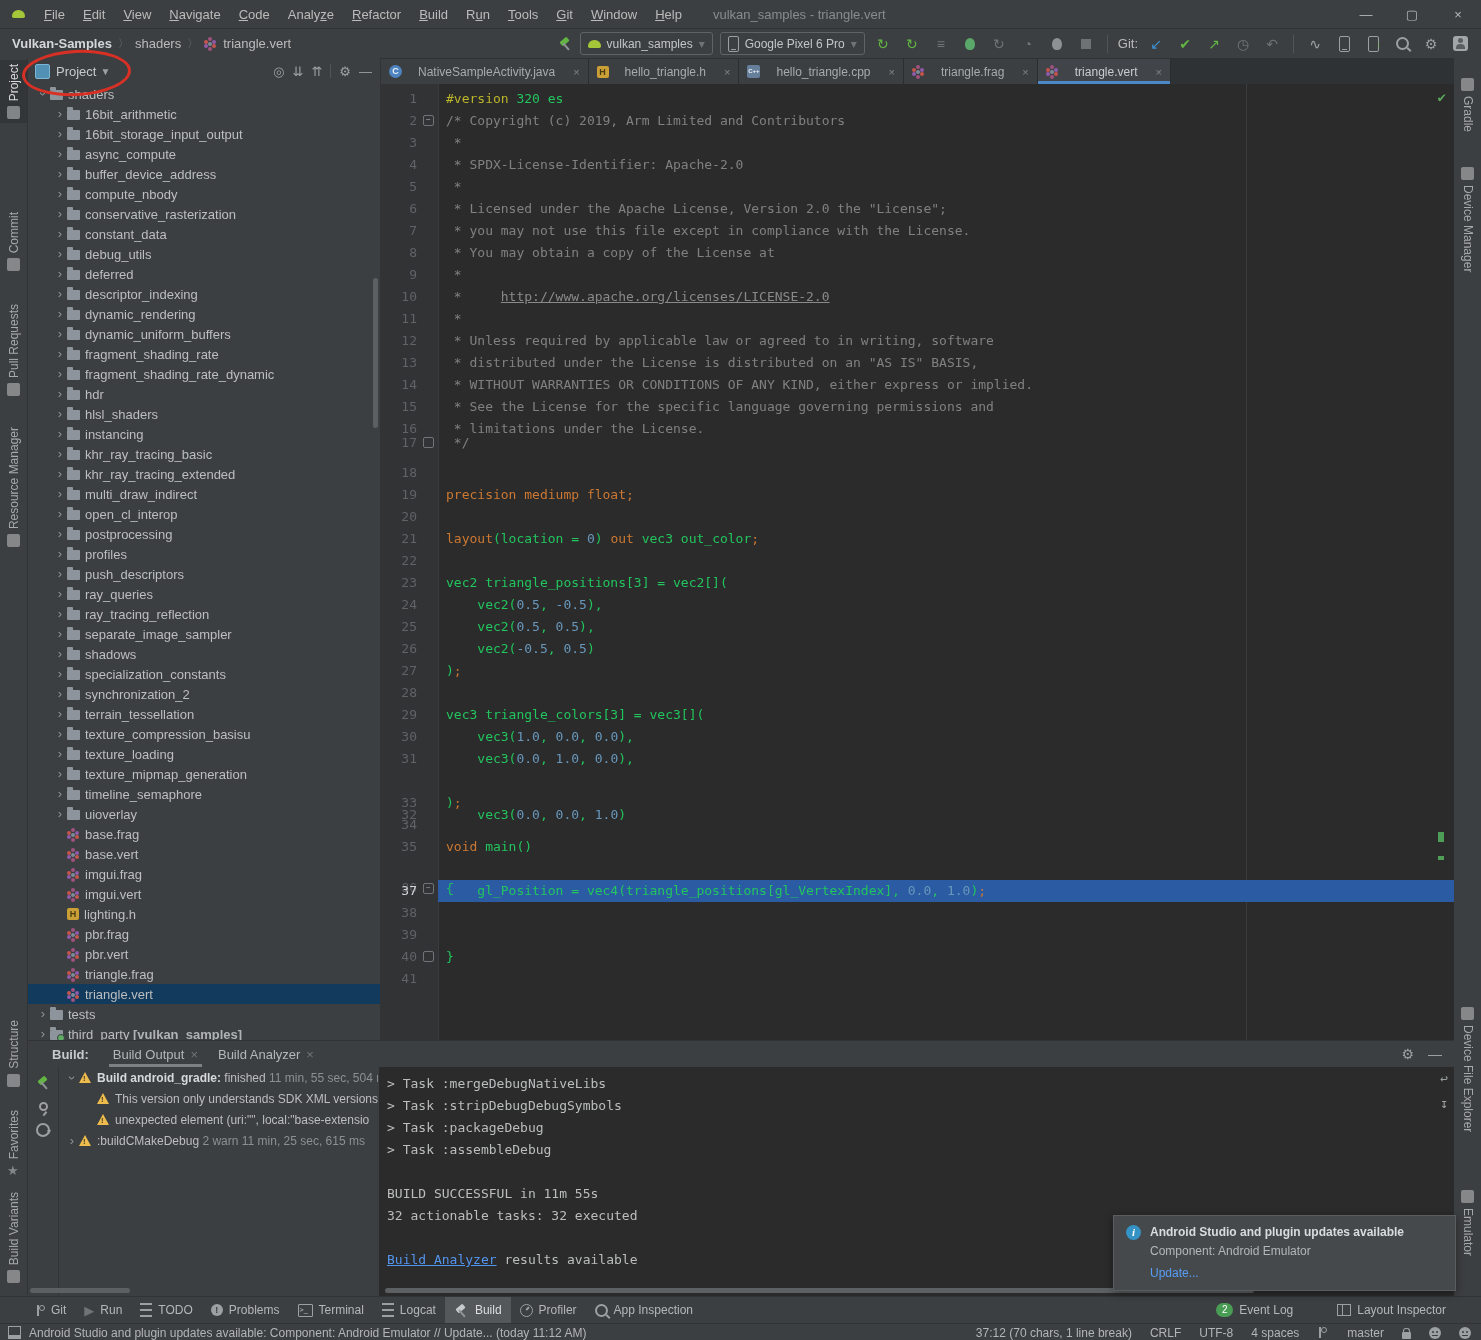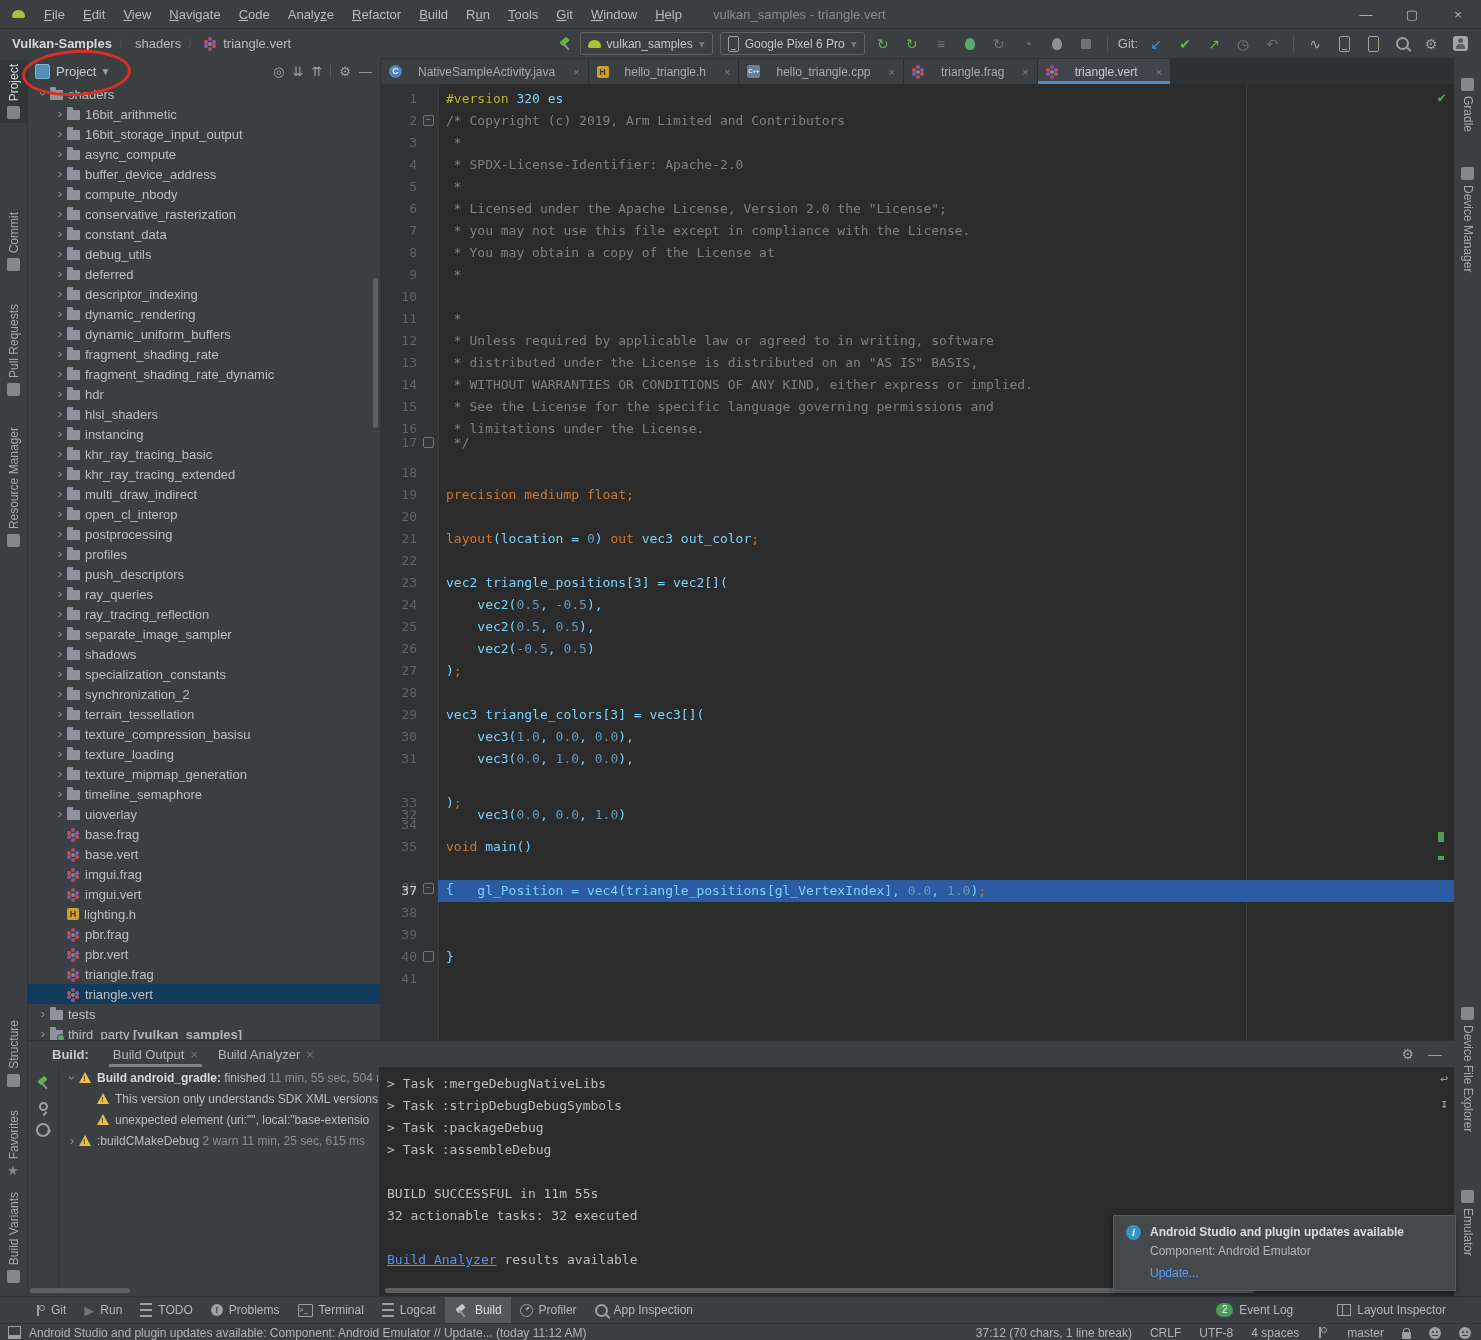--- a/index.html
+++ b/index.html
@@ -60,21 +60,21 @@
   .tab .x{color:#7f8486;font-size:11px;margin-left:2px;}
   #code-area{position:absolute;left:0;top:26px;right:0;bottom:0;overflow:hidden;font-family:"DejaVu Sans Mono",monospace;font-size:13px;}
   #gutter-bg{position:absolute;left:0;top:0;bottom:0;width:57px;background:#313335;border-right:1px solid #3a3d3f;}
   #margin-guide{position:absolute;left:865px;top:0;bottom:0;width:1px;background:#393d3f;}
   .code-row{position:absolute;left:0;right:0;height:22px;line-height:22px;white-space:pre;}
   .code-row .hlbar{position:absolute;left:57px;right:0;top:0;bottom:0;background:#2b5ba3;}
   .ln{position:absolute;left:0;width:36px;text-align:right;color:#606366;z-index:2;}
   .ln.cur{color:#d3d5d6;}
   .foldm{position:absolute;left:42px;top:5px;width:9px;height:9px;border:1px solid #707476;border-radius:2px;color:#9da0a2;font-size:8px;line-height:8px;text-align:center;z-index:2;background:#313335;}
   .ct{position:absolute;left:65px;z-index:2;}
-  .tk-p{color:#7dd3fc;margin-top:16px;} .tk-k{color:#cc7832;} .tk-num{color:#6897bb;}
+  .tk-p{color:#22c55e;margin-top:16px;} .tk-k{color:#cc7832;} .tk-num{color:#6897bb;}
   .tk-c{color:#808080;} .tk-pre{color:#bbb529;} .tk-u{color:#8a8a8a;text-decoration:underline;}
   #insp-ok{position:absolute;right:8px;top:5px;color:#5ca75c;font-size:14px;z-index:3;}
   .stripe-mark{position:absolute;right:10px;background:#4f9e57;z-index:3;}
 
   
   #build-panel{position:absolute;left:28px;top:1040px;width:1426px;height:255px;background:#3c3f41;border-top:1px solid #313335;}
   #build-header{position:absolute;left:0;top:0;right:0;height:26px;display:flex;align-items:center;font-size:13px;}
   .bp-tab{display:flex;align-items:center;gap:6px;height:26px;padding:0 10px;color:#b4b7b9;position:relative;}
   .bp-tab.active::after{content:"";position:absolute;left:6px;right:6px;bottom:0;height:3px;background:#7d8184;}
   #build-hdr-icons{position:absolute;right:12px;display:flex;gap:14px;color:#9da0a2;font-size:14px;}
@@ -599,21 +599,21 @@
       <div id="code-rows">
           <div class="code-row" style="top: 4px;"><span class="ln">1</span><span class="ct"><span class="tk-pre">#version</span><span class="tk-p"> 320 es</span></span></div>
           <div class="code-row" style="top: 26px;"><span class="ln">2</span><span class="foldm">−</span><span class="ct"><span class="tk-c">/* Copyright (c) 2019, Arm Limited and Contributors</span></span></div>
           <div class="code-row" style="top: 48px;"><span class="ln">3</span><span class="ct"><span class="tk-c"> *</span></span></div>
           <div class="code-row" style="top: 70px;"><span class="ln">4</span><span class="ct"><span class="tk-c"> * SPDX-License-Identifier: Apache-2.0</span></span></div>
           <div class="code-row" style="top: 92px;"><span class="ln">5</span><span class="ct"><span class="tk-c"> *</span></span></div>
           <div class="code-row" style="top: 114px;"><span class="ln">6</span><span class="ct"><span class="tk-c"> * Licensed under the Apache License, Version 2.0 the "License";</span></span></div>
           <div class="code-row" style="top: 136px;"><span class="ln">7</span><span class="ct"><span class="tk-c"> * you may not use this file except in compliance with the License.</span></span></div>
           <div class="code-row" style="top: 158px;"><span class="ln">8</span><span class="ct"><span class="tk-c"> * You may obtain a copy of the License at</span></span></div>
           <div class="code-row" style="top: 180px;"><span class="ln">9</span><span class="ct"><span class="tk-c"> *</span></span></div>
-          <div class="code-row" style="top: 202px;"><span class="ln">10</span></div>
+          <div class="code-row" style="top: 202px;"><span class="ln">10</span><span class="ct"><span class="tk-c"> *     </span><span class="tk-u">http://www.apache.org/licenses/LICENSE-2.0</span></span></div>
           <div class="code-row" style="top: 224px;"><span class="ln">11</span><span class="ct"><span class="tk-c"> *</span></span></div>
           <div class="code-row" style="top: 246px;"><span class="ln">12</span><span class="ct"><span class="tk-c"> * Unless required by applicable law or agreed to in writing, software</span></span></div>
           <div class="code-row" style="top: 268px;"><span class="ln">13</span><span class="ct"><span class="tk-c"> * distributed under the License is distributed on an "AS IS" BASIS,</span></span></div>
           <div class="code-row" style="top: 290px;"><span class="ln">14</span><span class="ct"><span class="tk-c"> * WITHOUT WARRANTIES OR CONDITIONS OF ANY KIND, either express or implied.</span></span></div>
           <div class="code-row" style="top: 312px;"><span class="ln">15</span><span class="ct"><span class="tk-c"> * See the License for the specific language governing permissions and</span></span></div>
           <div class="code-row" style="top: 334px;"><span class="ln">16</span><span class="ct"><span class="tk-c"> * limitations under the License.</span></span></div>
           <div class="code-row" style="top: 348px;"><span class="ln">17</span><span class="foldm"></span><span class="ct"><span class="tk-c"> */</span></span></div>
           <div class="code-row" style="top: 378px;"><span class="ln">18</span><span class="ct"></span></div>
           <div class="code-row" style="top: 400px;"><span class="ln">19</span><span class="ct"><span class="tk-k">precision mediump float;</span></span></div>
           <div class="code-row" style="top: 422px;"><span class="ln">20</span><span class="ct"></span></div>

